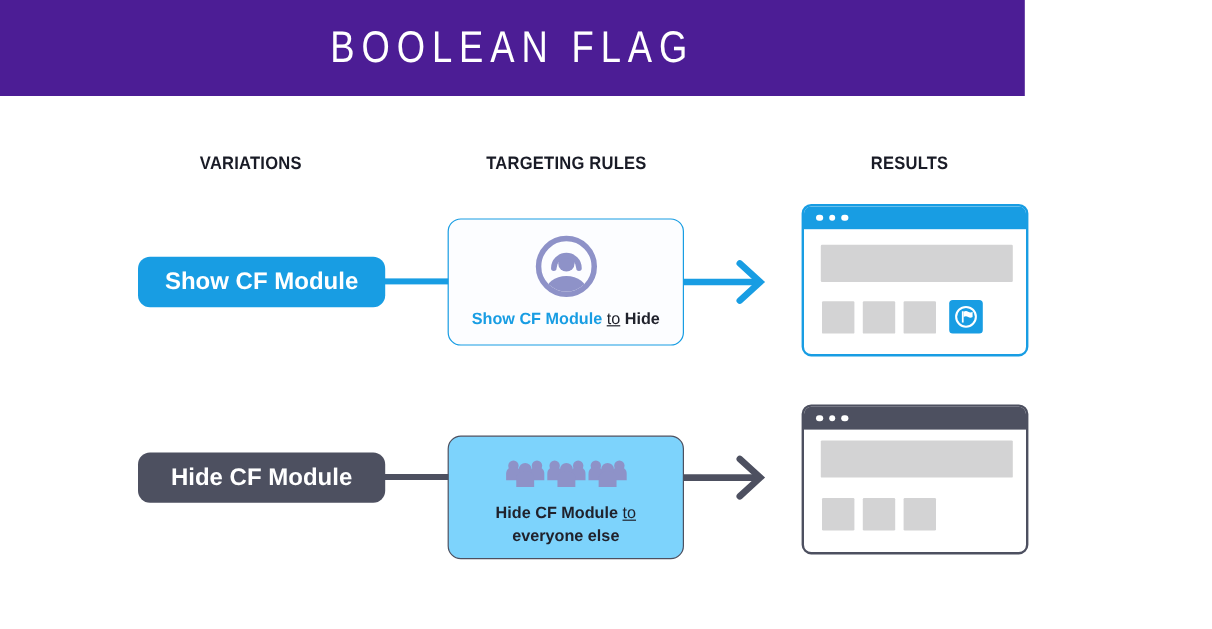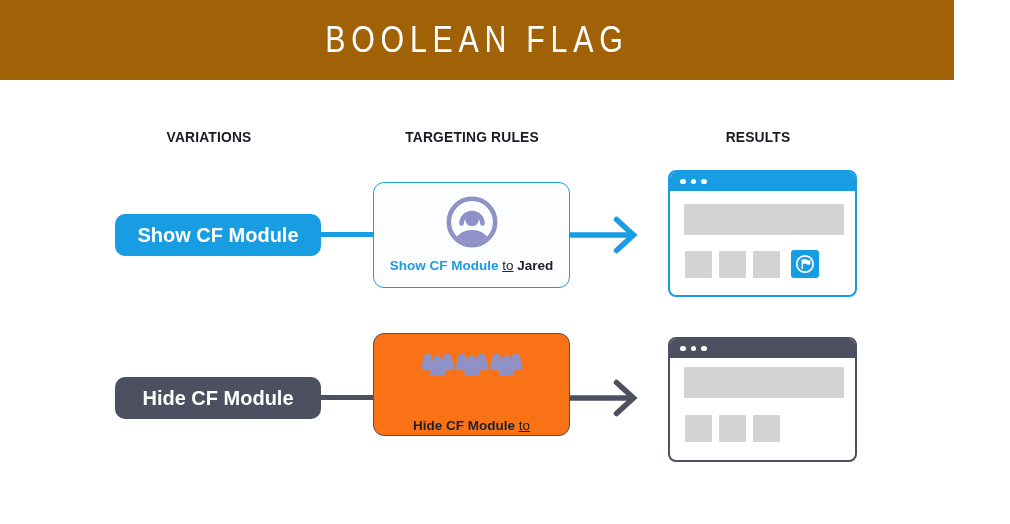--- a/index.html
+++ b/index.html
@@ -11,22 +11,22 @@
     width: 1010px;
     height: 524px;
     background: #ffffff;
     overflow: hidden;
   }
 
   
   .header-banner {
     position: absolute;
     left: 0; top: 0;
-    width: 954px; height: 80px;
-    background: #a16207;
+    width: 854px; height: 80px;
+    background: #4c1d95;
     display: flex; align-items: center; justify-content: center;
   }
   .page-title {
     color: #ffffff;
     font-size: 37px;
     font-weight: 400;
     letter-spacing: 7px;
     transform: scaleX(0.82);
     transform-origin: center;
     white-space: nowrap;
@@ -80,24 +80,23 @@
     border-radius: 11px;
     display: flex; flex-direction: column;
     align-items: center;
   }
   .card-show {
     top: 182px; height: 106px;
     background: #fcfdff;
     border: 1.5px solid #189de3;
   }
   .card-hide {
-    top: 333px; height: 103px;
-    background: #f97316;
+    top: 363px; height: 103px;
+    background: #7dd3fc;
     border: 1.5px solid #4d5060;
-    justify-content: space-between;
   }
   .card-icon-wrap { flex: 0 0 auto; display:flex; align-items:center; justify-content:center; }
   .card-show .card-icon-wrap { margin-top: 11px; height: 56px; }
   .card-hide .card-icon-wrap { margin-top: 14px; height: 36px; }
 
   .rule-text {
     font-size: 13.5px;
     color: #20222c;
     text-align: center;
     line-height: 19px;
@@ -196,21 +195,21 @@
         </defs>
         <circle cx="27" cy="27" r="23.2" fill="none" stroke="#8e92c8" stroke-width="4.6"></circle>
         <g clip-path="url(#avclip)">
           <ellipse cx="27" cy="48.5" rx="17.5" ry="13.5" fill="#8e92c8"></ellipse>
         </g>
         <circle cx="27" cy="24.5" r="6.8" fill="#8e92c8"></circle>
         <path d="M16.5,28.5 a10.5,10.5 0 0 1 21,0" fill="none" stroke="#8e92c8" stroke-width="4.6" stroke-linecap="round"></path>
       </svg>
     </div>
     <div class="rule-text">
-      <span class="rule-flag-show">Show CF Module</span> <span class="rule-joiner">to</span> <span class="rule-audience">Jared</span>
+      <span class="rule-flag-show">Show CF Module</span> <span class="rule-joiner">to</span> <span class="rule-audience">Hide</span>
     </div>
   </div>
 
   <svg class="flow-arrow arrow-1" viewBox="0 0 78 42">
     <path d="M0,21 H61" stroke="#189de3" stroke-width="5.5" fill="none"></path>
     <path d="M46.5,5.5 L63.5,21 L46.5,36.5" stroke="#189de3" stroke-width="5.5" fill="none" stroke-linecap="round" stroke-linejoin="miter"></path>
   </svg>
 
   <div class="result-browser browser-show">
     <div class="browser-titlebar">
@@ -251,20 +250,21 @@
         <use href="#persn" transform="translate(42,9) scale(0.82)"></use>
         <use href="#persn" transform="translate(62,9) scale(0.82)"></use>
         <use href="#persn" transform="translate(52,12)"></use>
         <use href="#persn" transform="translate(77,9) scale(0.82)"></use>
         <use href="#persn" transform="translate(97,9) scale(0.82)"></use>
         <use href="#persn" transform="translate(87,12)"></use>
       </svg>
     </div>
     <div class="rule-text">
       <span class="rule-flag-hide">Hide CF Module</span> <span class="rule-joiner">to</span>
+      <span class="rule-audience-block">everyone else</span>
     </div>
   </div>
 
   <svg class="flow-arrow arrow-2" viewBox="0 0 78 42">
     <path d="M0,21 H61" stroke="#4d5060" stroke-width="5.5" fill="none"></path>
     <path d="M46.5,5.5 L63.5,21 L46.5,36.5" stroke="#4d5060" stroke-width="5.5" fill="none" stroke-linecap="round" stroke-linejoin="miter"></path>
   </svg>
 
   <div class="result-browser browser-hide">
     <div class="browser-titlebar">

